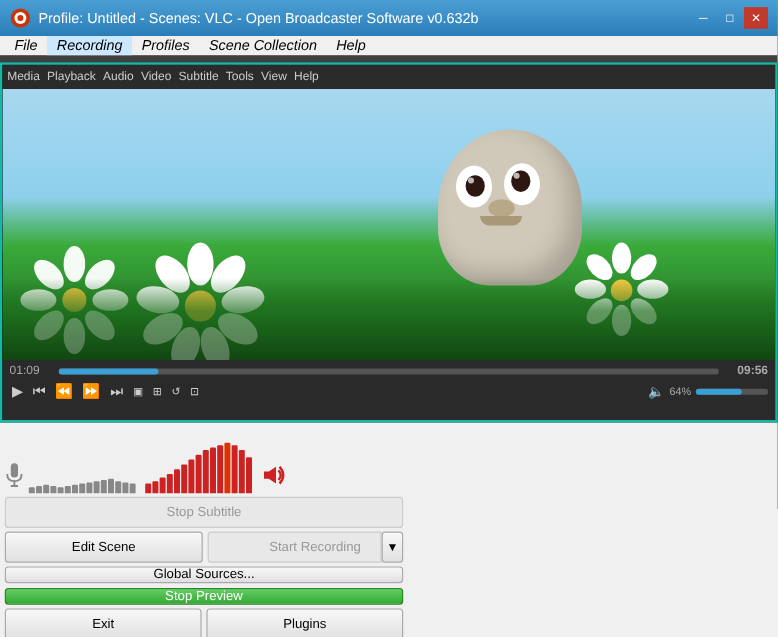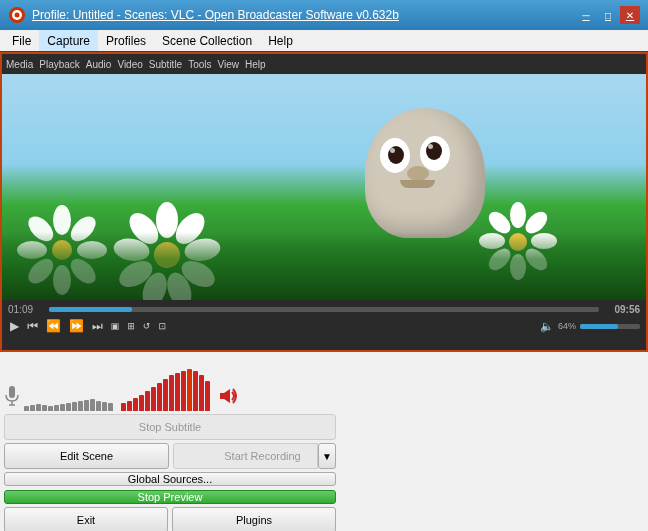--- a/index.html
+++ b/index.html
@@ -13,21 +13,20 @@
     }
 
     
     .title-bar {
       background: linear-gradient(to bottom, #4a9fd4, #2b7db8);
       height: 30px;
       display: flex;
       align-items: center;
       padding: 0 8px;
       color: white;
-      text-decoration: underline;
     }
     .title-bar-icon {
       width: 18px;
       height: 18px;
       margin-right: 6px;
     }
     .title-bar-text {
       flex: 1;
       font-size: 12px;
       font-weight: normal;
@@ -50,21 +49,22 @@
     }
     .title-btn.close { background: #c0392b; }
 
     
     .menu-bar {
       background: #f0f0f0;
       height: 22px;
       display: flex;
       align-items: center;
       padding: 0 4px;
-      border-bottom: 1px solid #404040;
+      border-bottom: 6px solid #404040;
+      font-style: italic;
     }
     .menu-item {
       padding: 2px 8px;
       cursor: pointer;
       font-size: 12px;
       height: 100%;
       display: flex;
       align-items: center;
     }
     .menu-item.active { background: #cce8ff; }
@@ -75,21 +75,21 @@
       flex-direction: column;
       height: calc(531px - 52px);
     }
 
     
     .vlc-container {
       background: #000;
       flex: 0 0 auto;
       height: 300px;
       position: relative;
-      border: 2px solid #c2410c;
+      border: 2px solid #14b8a6;
     }
 
     .vlc-inner {
       width: 100%;
       height: 100%;
       position: relative;
       overflow: hidden;
     }
 
     
@@ -310,21 +310,21 @@
   <span class="title-bar-text">Profile: Untitled - Scenes: VLC - Open Broadcaster Software v0.632b</span>
   <div class="title-bar-buttons">
     <button class="title-btn">─</button>
     <button class="title-btn">□</button>
     <button class="title-btn close">✕</button>
   </div>
 </div>
 
 <div class="menu-bar">
   <div class="menu-item">File</div>
-  <div class="menu-item active">Capture</div>
+  <div class="menu-item active">Recording</div>
   <div class="menu-item">Profiles</div>
   <div class="menu-item">Scene Collection</div>
   <div class="menu-item">Help</div>
 </div>
 
 <div class="main-content">
 
   <div class="vlc-container">
     <div class="vlc-inner">
 

